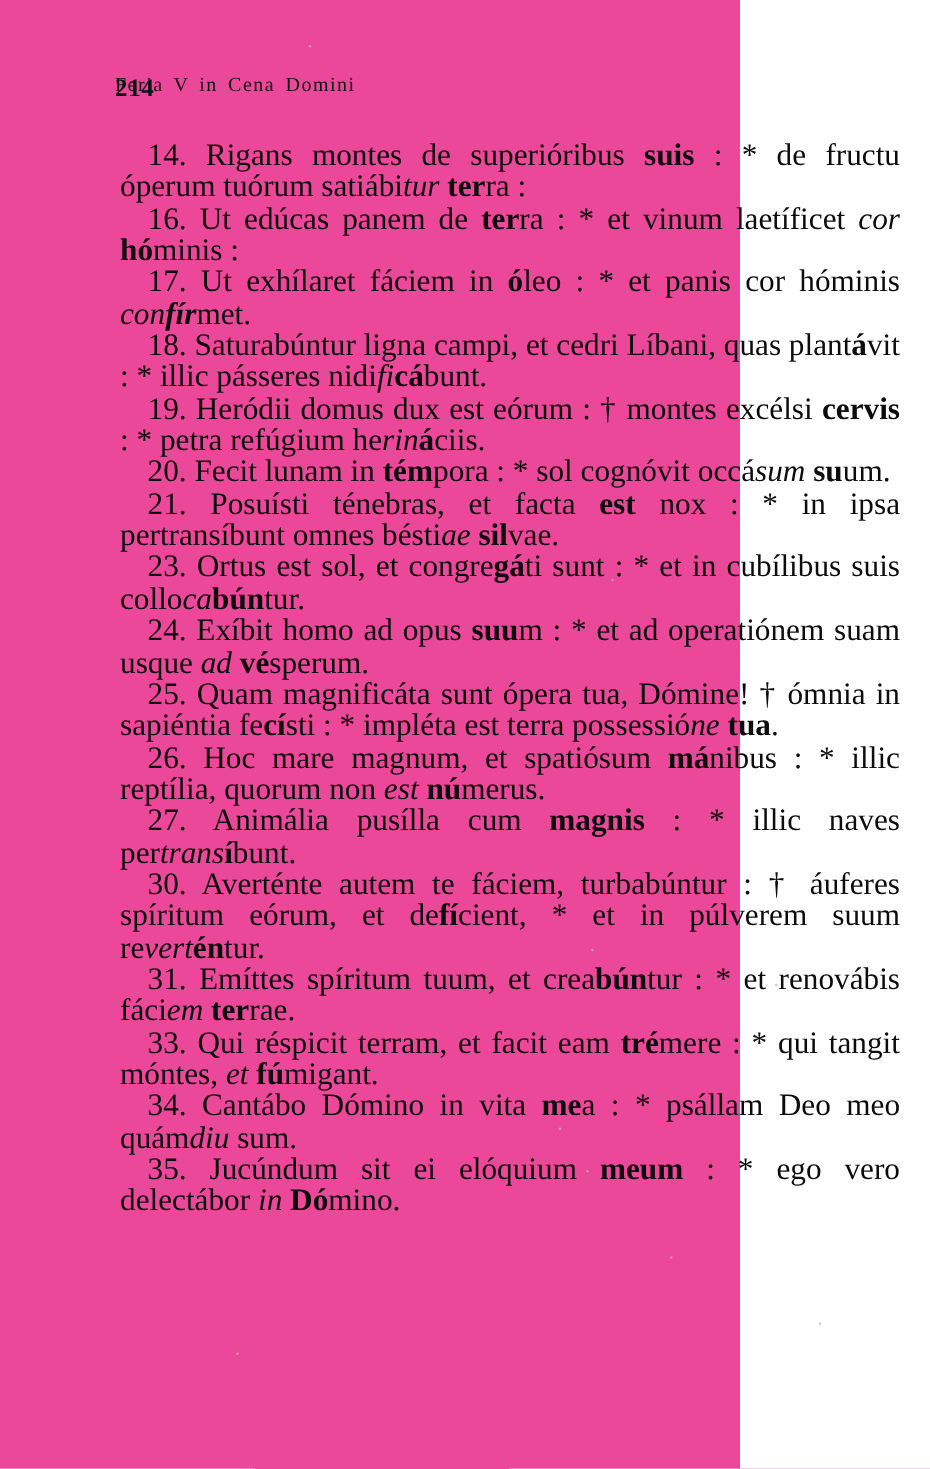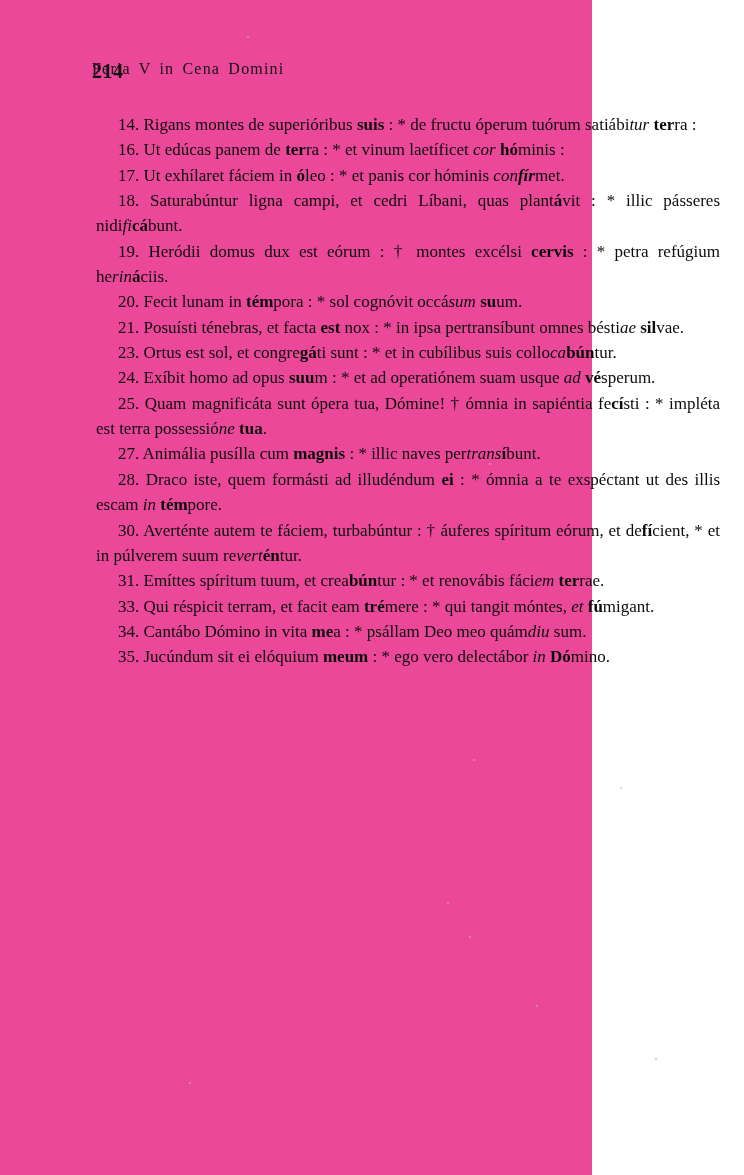--- a/index.html
+++ b/index.html
@@ -61,21 +61,21 @@
     left: 96px;
     width: 624px;
   }
 
   .verse {
     margin: 0;
     padding: 0;
     text-align: justify;
     text-align-last: left;
     text-justify: inter-word;
-    font-size: 17px;
+    font-size: 25px;
     line-height: 25.35px;
     text-indent: 22px;
     color: #0c0c0c;
     -webkit-font-smoothing: none;
   }
 
   .verse b { font-weight: 700; }
   .verse i { font-style: italic; }
   .verse b i, .verse i b { font-weight: 700; font-style: italic; }
 
@@ -104,22 +104,22 @@
       <p class="verse"><span>14.</span><span> Rigans montes de superi</span><span>ó</span><span>ribus </span><b>suis</b><span> : </span><span class="mark">*</span><span> de fructu óperum tuórum sati</span><span>á</span><span>bi</span><i>tur</i><span> </span><b>ter</b><span>ra :</span></p>
       <p class="verse"><span>16.</span><span> Ut edúcas panem de </span><b>ter</b><span>ra : </span><span class="mark">*</span><span> et vinum laetíficet </span><i>cor</i><span> </span><b>hó</b><span>minis :</span></p>
       <p class="verse"><span>17.</span><span> Ut exhílaret fáciem in </span><b>ó</b><span>leo : </span><span class="mark">*</span><span> et panis cor hóminis </span><i>con</i><b><i>fír</i></b><span>met.</span></p>
       <p class="verse"><span>18.</span><span> Saturabúntur ligna campi, et cedri Líbani, quas plant</span><b>á</b><span>vit : </span><span class="mark">*</span><span> illic pásseres nidi</span><i>fi</i><b>cá</b><span>bunt.</span></p>
       <p class="verse"><span>19.</span><span> Heródii domus dux est eórum : </span><span class="mark">†</span><span> montes excélsi </span><b>cervis</b><span> : </span><span class="mark">*</span><span> petra refúgium he</span><i>rin</i><b>á</b><span>ciis.</span></p>
       <p class="verse"><span>20.</span><span> Fecit lunam in </span><b>tém</b><span>pora : </span><span class="mark">*</span><span> sol cognóvit occ</span><span>á</span><i>sum</i><span> </span><b>su</b><span>um.</span></p>
       <p class="verse"><span>21.</span><span> Posuísti ténebras, et facta </span><b>est</b><span> nox : </span><span class="mark">*</span><span> in ipsa pertransíbunt omnes bésti</span><i>ae</i><span> </span><b>sil</b><span>vae.</span></p>
       <p class="verse"><span>23.</span><span> Ortus est sol, et congre</span><b>gá</b><span>ti sunt : </span><span class="mark">*</span><span> et in cubílibus suis collo</span><i>ca</i><b>bún</b><span>tur.</span></p>
       <p class="verse"><span>24.</span><span> Exíbit homo ad opus </span><b>suu</b><span>m : </span><span class="mark">*</span><span> et ad operatiónem suam usque </span><i>ad</i><span> </span><b>vé</b><span>sperum.</span></p>
       <p class="verse"><span>25.</span><span> Quam magnificáta sunt ópera tua, Dómine! </span><span class="mark">†</span><span> ómnia in sapiéntia fe</span><b>cí</b><span>sti : </span><span class="mark">*</span><span> impléta est terra possessió</span><i>ne</i><span> </span><b>tua</b><span>.</span></p>
+      <p class="verse"><span>26.</span><span> Hoc mare magnum, et spatiósum </span><b>má</b><span>nibus : </span><span class="mark">*</span><span> illic reptília, quorum non </span><i>est</i><span> </span><b>nú</b><span>merus.</span></p>
       <p class="verse"><span>27.</span><span> Animália pusílla cum </span><b>magnis</b><span> : </span><span class="mark">*</span><span> illic naves per</span><i>trans</i><b>í</b><span>bunt.</span></p>
-      <p class="verse"><span>28.</span><span> Draco iste, quem formásti ad illudéndum </span><b>ei</b><span> : </span><span class="mark">*</span><span> ómnia a te exspéctant ut des illis escam </span><i>in</i><span> </span><b>tém</b><span>pore.</span></p>
       <p class="verse"><span>30.</span><span> Averténte autem te fáciem, turbabúntur : </span><span class="mark">†</span><span> áuferes spíritum eórum, et de</span><b>fí</b><span>cient, </span><span class="mark">*</span><span> et in púlverem suum re</span><i>vert</i><b>én</b><span>tur.</span></p>
       <p class="verse"><span>31.</span><span> Emíttes spíritum tuum, et crea</span><b>bún</b><span>tur : </span><span class="mark">*</span><span> et renovábis fáci</span><i>em</i><span> </span><b>ter</b><span>rae.</span></p>
       <p class="verse"><span>33.</span><span> Qui réspicit terram, et facit eam </span><b>tré</b><span>mere : </span><span class="mark">*</span><span> qui tangit móntes, </span><i>et</i><span> </span><b>fú</b><span>migant.</span></p>
       <p class="verse"><span>34.</span><span> Cantábo Dómino in vita </span><b>me</b><span>a : </span><span class="mark">*</span><span> psállam Deo meo quám</span><i>diu</i><span> sum.</span></p>
       <p class="verse"><span>35.</span><span> Jucúndum sit ei elóquium </span><b>meum</b><span> : </span><span class="mark">*</span><span> ego vero delectábor </span><i>in</i><span> </span><b>Dó</b><span>mino.</span></p>
     </div>
 
 <div class="speck" style="left: 247px; top: 36px; width: 2px; height: 2px;"></div>
     <div class="speck" style="left: 489px; top: 463px; width: 2px; height: 2px;"></div>
     <div class="speck" style="left: 474px; top: 611px; width: 2px; height: 2px;"></div>

